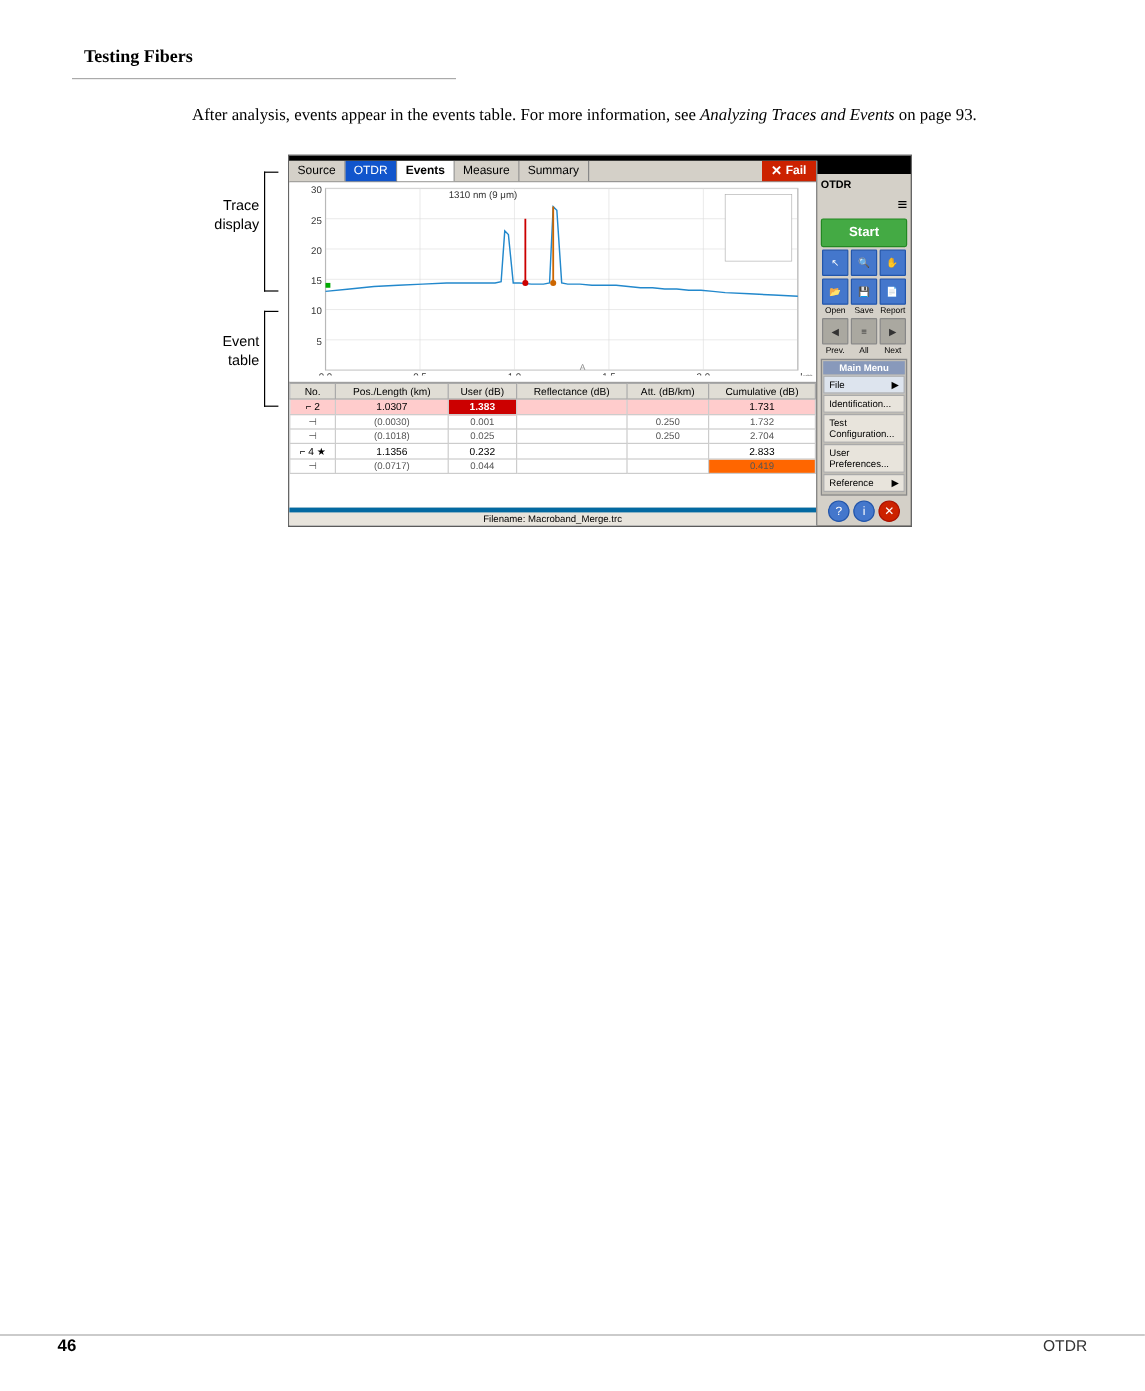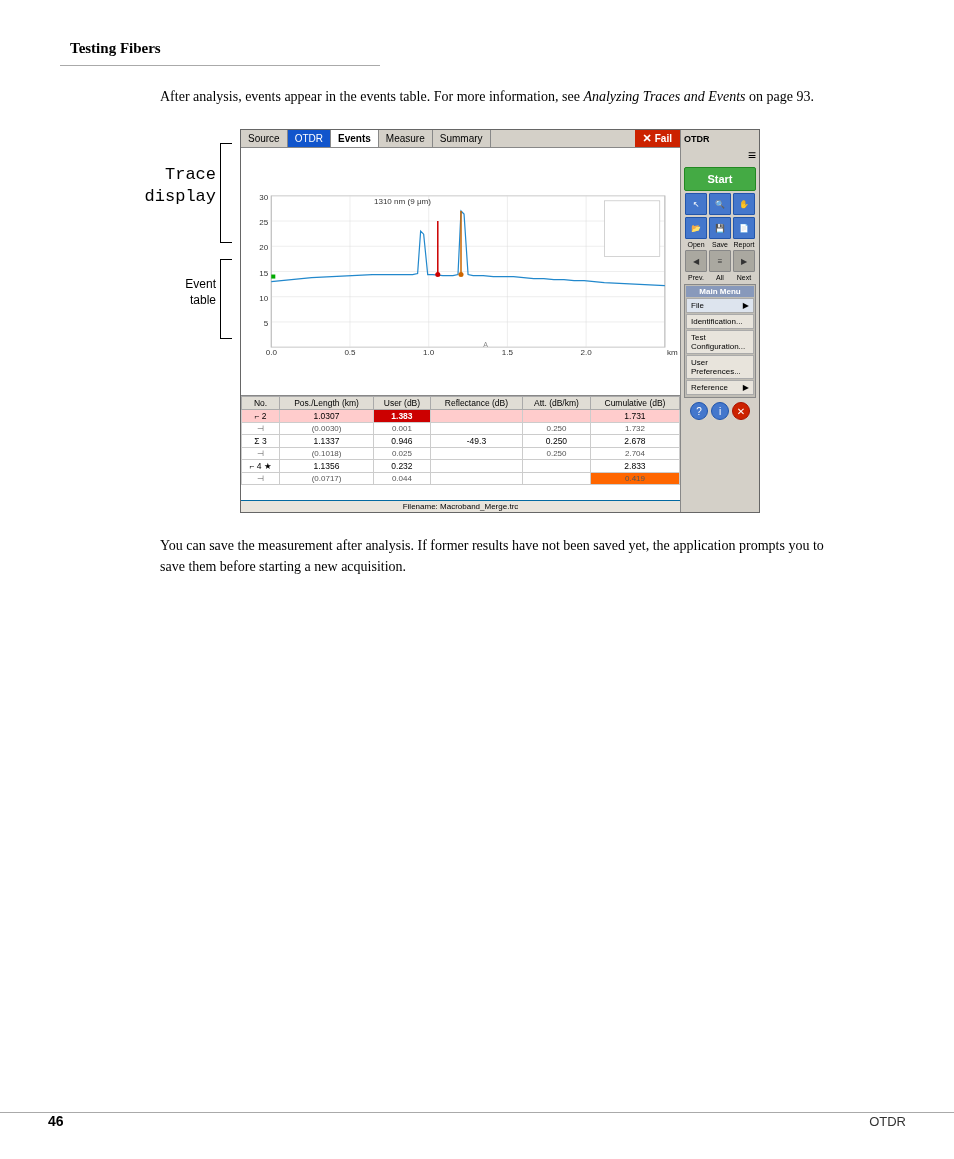--- a/index.html
+++ b/index.html
@@ -52,25 +52,26 @@
       margin-bottom: 22px;
       display: flex;
       align-items: flex-start;
       position: relative;
     }
 
     
     .software-screenshot {
       display: flex;
       border: 1px solid #666;
-      background: #f97316;
+      background: #000000;
       width: 520px;
-      height: 384px;
+      height: 310px;
       position: relative;
       flex-shrink: 0;
+      align-items: flex-end;
     }
 
     
     .trace-panel {
       flex: 1;
       background: #fff;
       display: flex;
       flex-direction: column;
       border-right: 1px solid #888;
       overflow: hidden;
@@ -180,21 +181,21 @@
     .events-table tr.sub-row td {
       color: #555;
       font-size: 8px;
     }
 
     .filename-bar {
       background: #e8e4dc;
       font-size: 8px;
       font-family: Arial, sans-serif;
       padding: 1px 4px;
-      border-top: 1px solid #0369a1;
+      border-top: 4px solid #0369a1;
       text-align: center;
     }
 
     
     .right-sidebar {
       width: 78px;
       background: #d4d0c8;
       display: flex;
       flex-direction: column;
       padding: 3px;
@@ -335,22 +336,22 @@
       height: 100px;
       border-top: 1.5px solid #000;
       border-left: 1.5px solid #000;
       border-bottom: 1.5px solid #000;
     }
 
     .trace-label-text {
       position: absolute;
       top: 35px;
       right: 24px;
-      font-size: 17px;
-      font-family: Liberation Mono, monospace;
+      font-size: 12px;
+      font-family: Liberation Sans, sans-serif;
       text-align: right;
       line-height: 1.3;
     }
 
     
     .event-bracket {
       position: absolute;
       top: 130px;
       right: 8px;
       width: 12px;
@@ -519,28 +520,20 @@
 
               <tr class="sub-row">
                 <td>⊣</td>
                 <td>(0.0030)</td>
                 <td>0.001</td>
                 <td></td>
                 <td>0.250</td>
                 <td>1.732</td>
               </tr>
 
-              <tr>
-                <td>Σ 3</td>
-                <td>1.1337</td>
-                <td>0.946</td>
-                <td>-49.3</td>
-                <td>0.250</td>
-                <td>2.678</td>
-              </tr>
 
               <tr class="sub-row">
                 <td>⊣</td>
                 <td>(0.1018)</td>
                 <td>0.025</td>
                 <td></td>
                 <td>0.250</td>
                 <td>2.704</td>
               </tr>
 
@@ -628,20 +621,19 @@
 
         <div class="bottom-icon-row">
           <div class="bottom-icon blue" title="Help">?</div>
           <div class="bottom-icon blue" title="Info">i</div>
           <div class="bottom-icon red" title="Close">✕</div>
         </div>
       </div>
     </div>
   </div>
 
-  <p class="body-text">You can save the measurement after analysis. If former results have not been saved yet, the application prompts you to save them before starting a new acquisition.</p>
 
   <div class="page-footer">
     <div class="footer-page-num">46</div>
     <div class="footer-doc-name">OTDR</div>
   </div>
 
 </div>
 
 </body></html>

